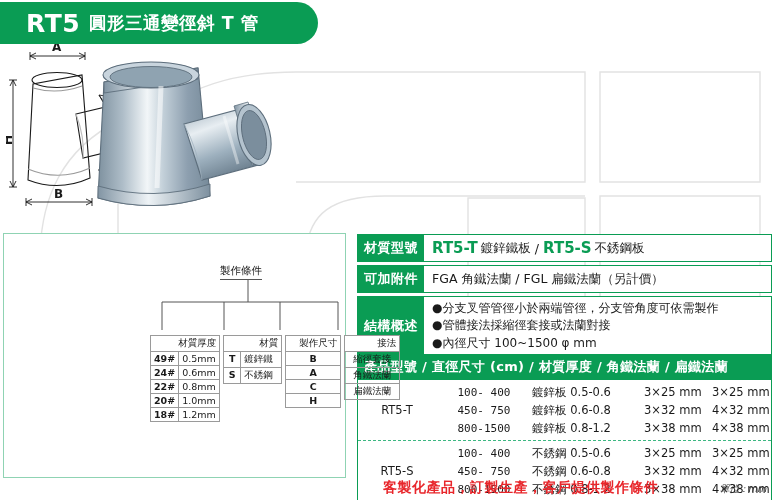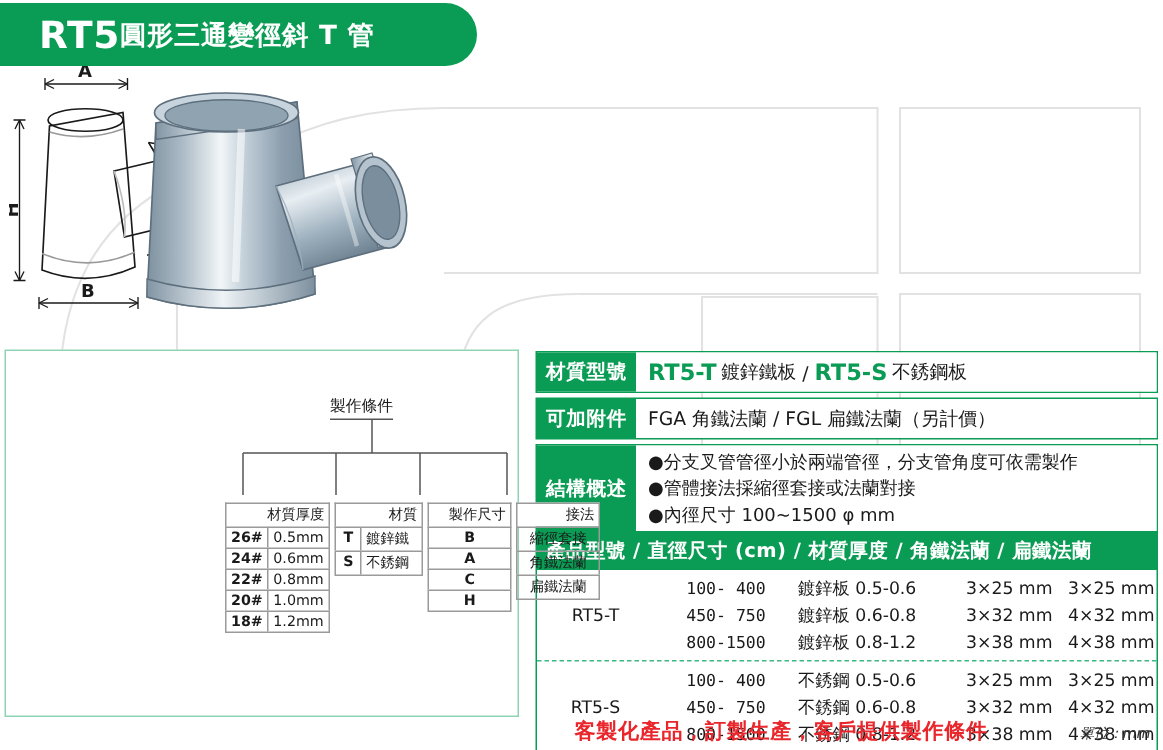--- a/index.html
+++ b/index.html
@@ -19,21 +19,21 @@
     position: absolute; left: 0; top: 2px; width: 318px; height: 42px;
     background: #0a9c54;
     border-top-right-radius: 21px; border-bottom-right-radius: 21px;
     display: flex; align-items: center; z-index: 3;
   }
   .header-code {
     color: #fff; font-weight: bold; font-size: 25px; letter-spacing: 0.5px;
     margin-left: 26px;
   }
   .header-title {
-    color: #fff; font-size: 17.5px; font-weight: bold; letter-spacing: 0.5px;
+    color: #fff; font-size: 17.5px; font-weight: bold; margin-left: 9px; letter-spacing: 0.5px;
   }
 
   
   .hero { position: absolute; left: 58px; top: 46px; width: 250px; height: 186px; z-index: 2; }
 
   
   .draw-panel {
     position: absolute; left: 3px; top: 233px; width: 343px; height: 245px;
     border: 1.6px solid #8fd3b3; background: #fff; z-index: 2;
   }
@@ -240,21 +240,21 @@
       <path d="M10 22 L186 22"></path>
       <path d="M10 22 L10 50 M72 22 L72 50 M128 22 L128 50 M186 22 L186 50"></path>
     </g>
   </svg>
 
   <div class="cond-wrap">
 
     <div class="cond-col">
       <div class="ch">材質厚度</div>
       <div class="cond-row">
-          <span class="cond-cell k">26#</span>
+          <span class="cond-cell k">49#</span>
           <span class="cond-cell v">0.5mm</span>
         </div>
       <div class="cond-row">
           <span class="cond-cell k">24#</span>
           <span class="cond-cell v">0.6mm</span>
         </div>
       <div class="cond-row">
           <span class="cond-cell k">22#</span>
           <span class="cond-cell v">0.8mm</span>
         </div>

